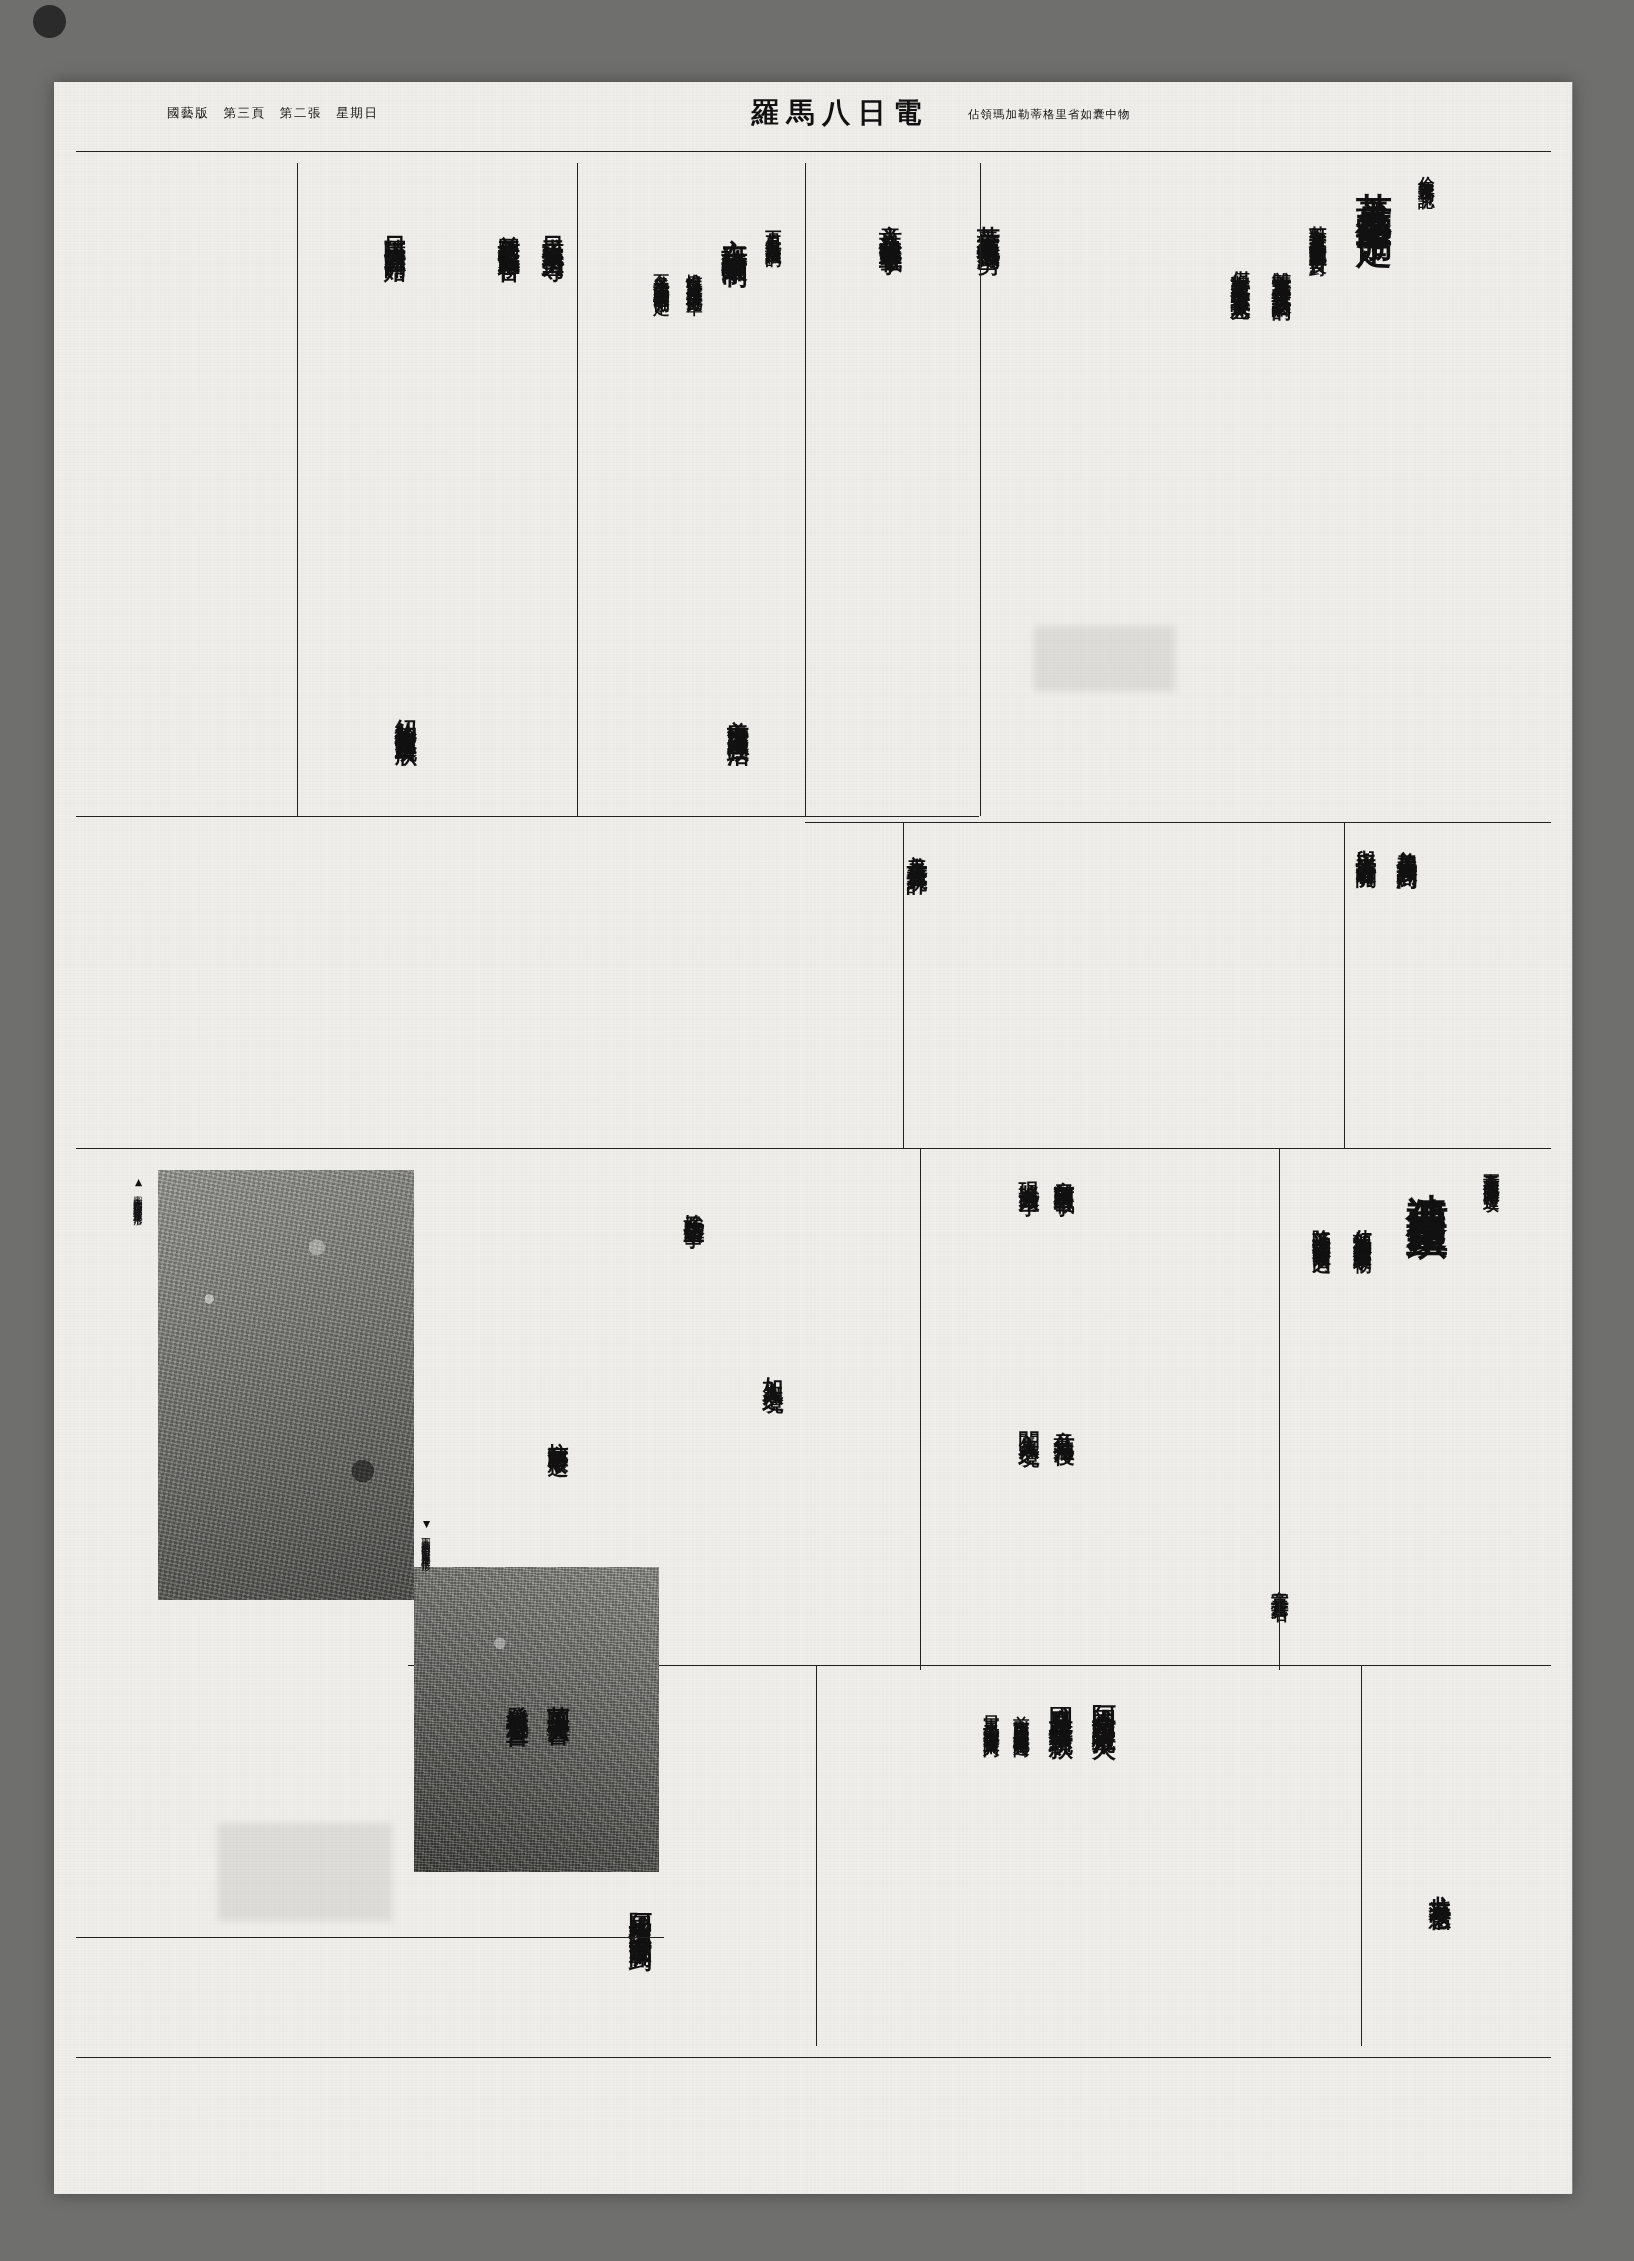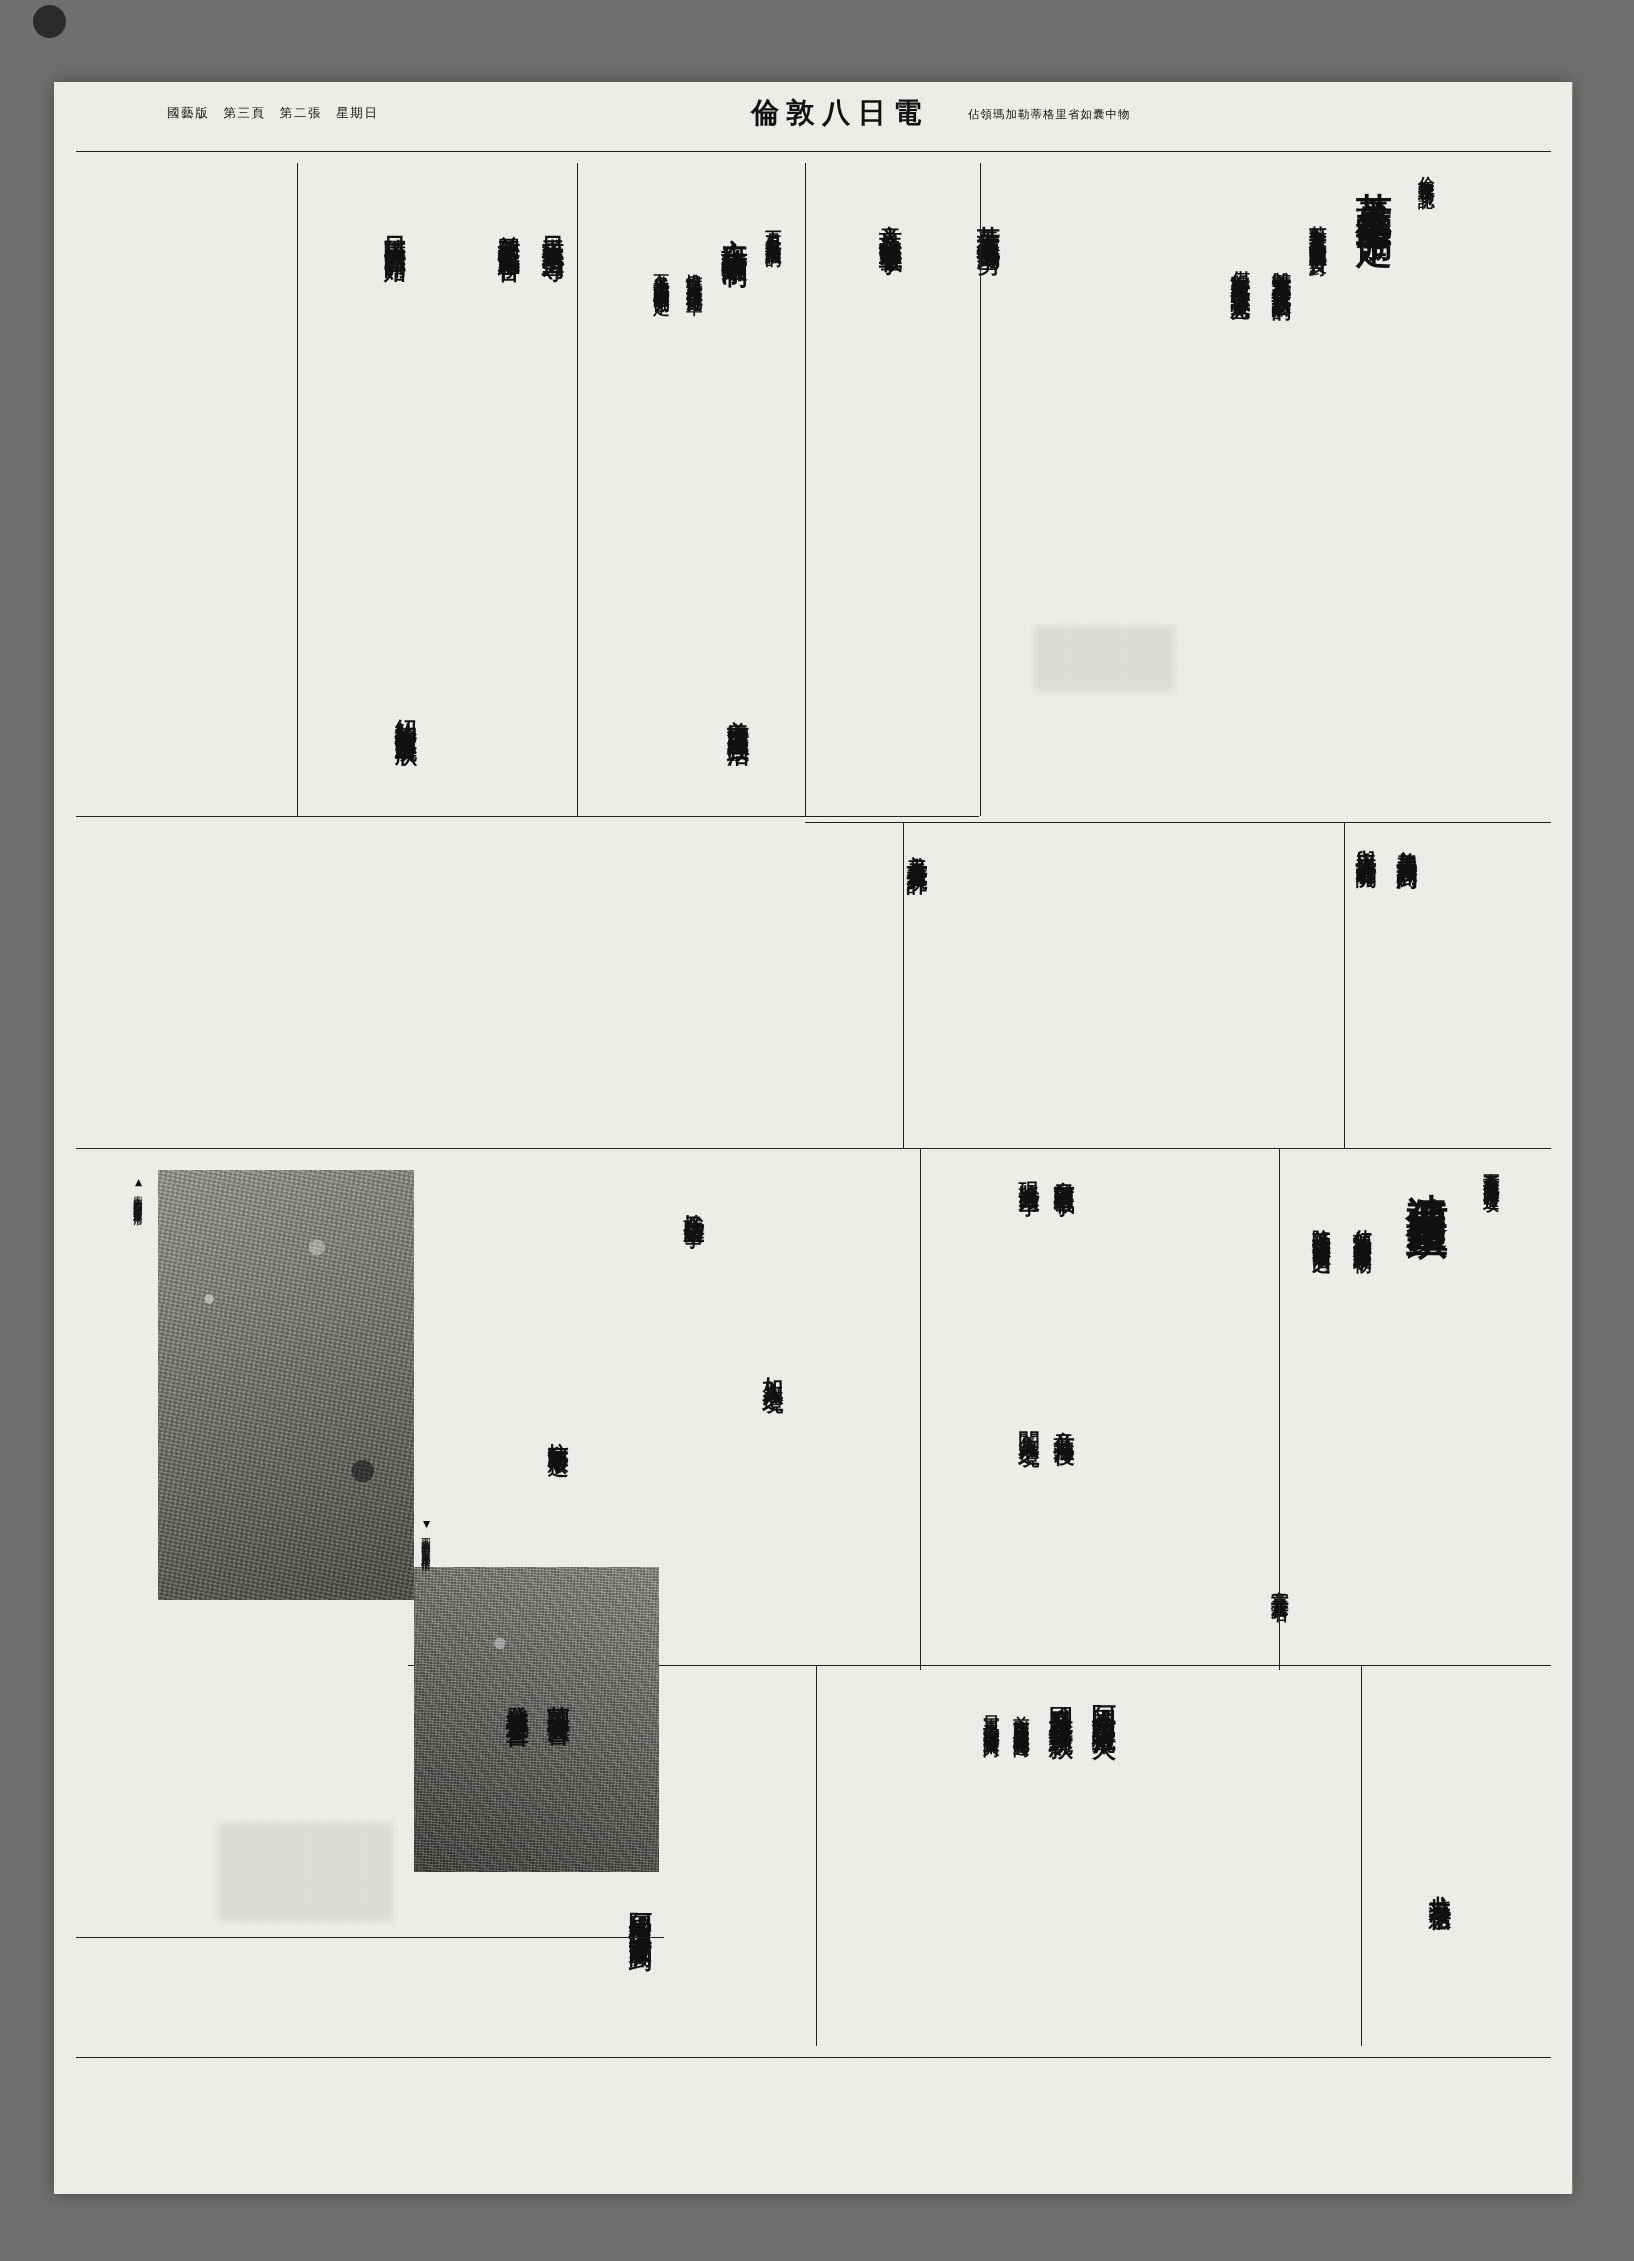--- a/index.html
+++ b/index.html
@@ -52,21 +52,21 @@
   <div class="scanedge" style="left:1573px;top:0;width:62px;height:2261px;"></div>
   <div class="scanedge" style="left:0;top:2193px;width:1635px;height:68px;"></div>
   <div class="scanedge" style="left:33px;top:5.4px;width:33px;height:33px;border-radius:50%;background:#2b2b2b;"></div>
 
   <div id="paper">
     <div id="papergrain"></div>
   </div>
 
   <div id="masthead">
     <div class="mast-left" style="left:105px;margin-left:8px;">國藝版　第三頁　第二張　星期日</div>
-    <div class="mast-title">倫敦八日電</div>
+    <div class="mast-title">羅馬八日電</div>
     <div class="mast-right">佔領瑪加勒蒂格里省如囊中物</div>
   </div>
   <div class="rule-h" style="left:76px;top:151px;width:1475px;"></div>
 
   <div class="hdr" style="left:1415px;top:163px;">
     <div class="v" style="font-size:16.3px;letter-spacing:3.3px;">倫敦官場否認</div>
   </div>
   <div class="hdr" style="left:1350px;top:163px;">
     <div class="v hl" style="font-size:36px;letter-spacing:5.4px;">英意成立海軍協定</div>
   </div>

